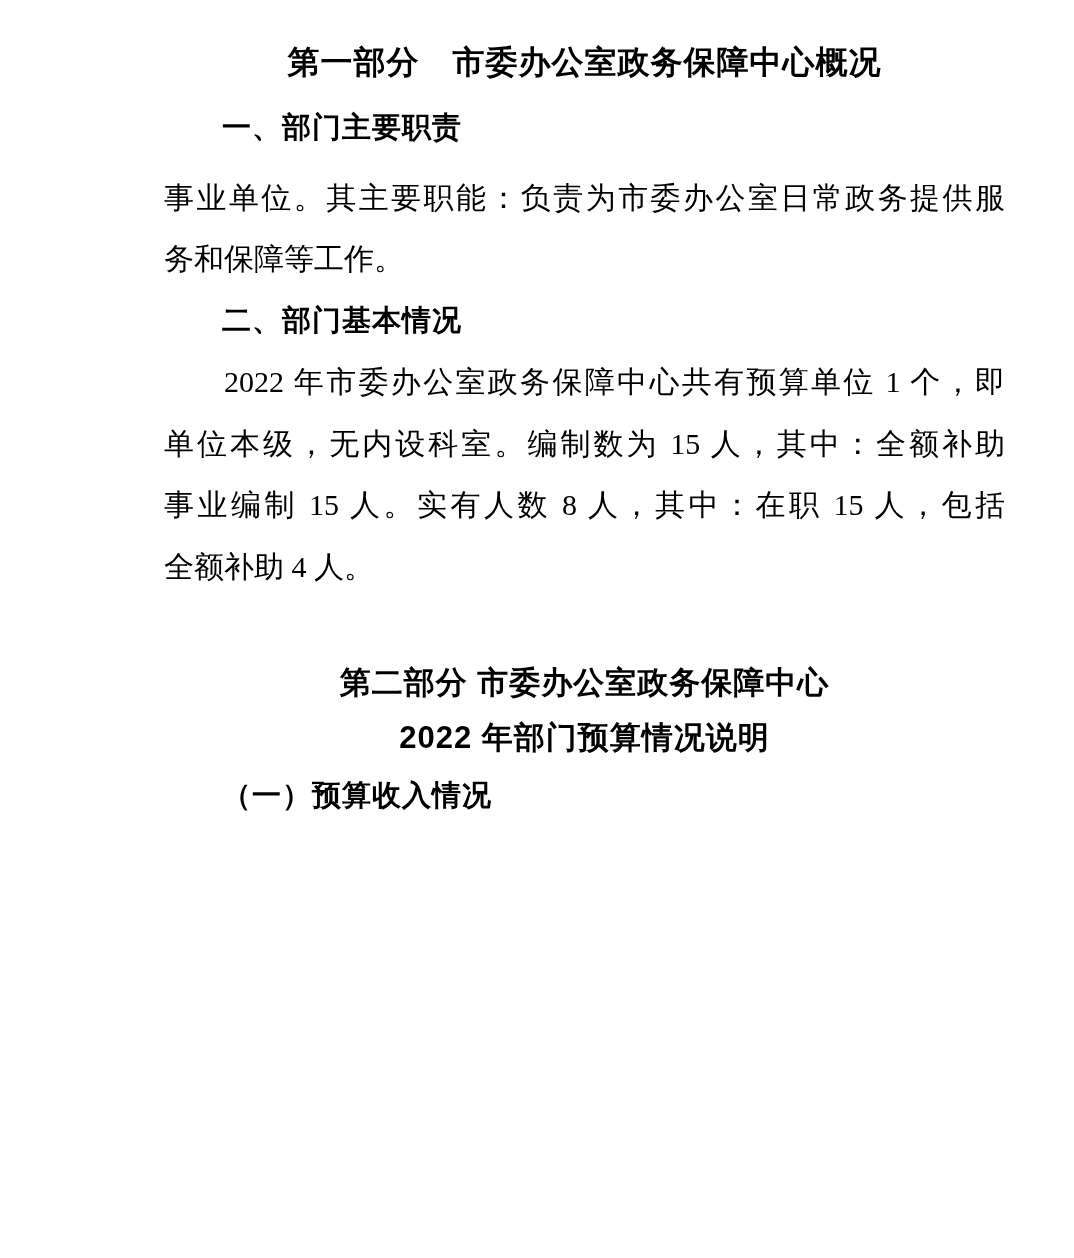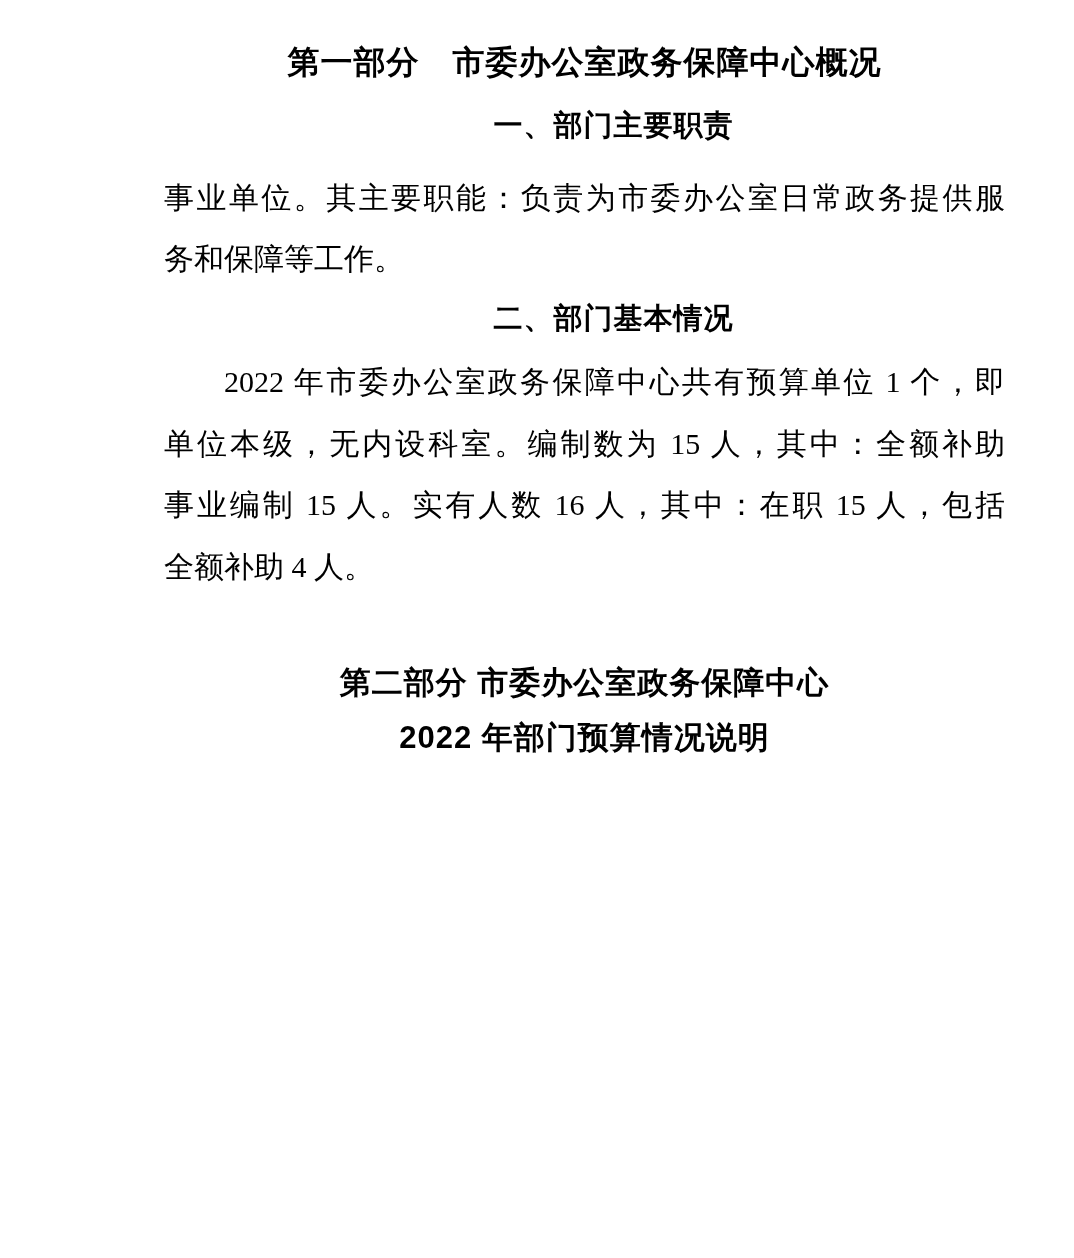--- a/index.html
+++ b/index.html
@@ -34,27 +34,26 @@
     font-weight: 700;
     font-size: 31px;
     line-height: 55px;
     text-align: center;
     letter-spacing: 1px;
   }
   .doc-title2 .tline { display: block; }
   
   .heading {
     margin: 0;
-    font-family: Liberation Mono, monospace;
+    font-family: Liberation Serif, serif;
     font-weight: 700;
     font-size: 29px;
     line-height: 61.5px;
     text-indent: 2em;
     letter-spacing: 1px;
-    text-align: center;
   }
   .heading.h-first { margin-top: 13px; }
   
   .para {
     margin: 0;
     font-family: "Liberation Serif", "DejaVu Serif", serif;
     font-weight: 400;
     font-size: 30px;
     line-height: 61.5px;
   }
@@ -78,24 +77,25 @@
   <div class="para p-gap">
     <div class="line">事业单位。其主要职能：负责为市委办公室日常政务提供服</div>
     <div class="line last">务和保障等工作。</div>
   </div>
 
   <h2 class="heading">二、部门基本情况</h2>
 
   <div class="para">
     <div class="line first">2022 年市委办公室政务保障中心共有预算单位 1 个，即</div>
     <div class="line">单位本级，无内设科室。编制数为 15 人，其中：全额补助</div>
-    <div class="line">事业编制 15 人。实有人数 16 人，其中：在职 15 人，包括</div>
+    <div class="line">事业编制 15 人。实有人数 8 人，其中：在职 15 人，包括</div>
     <div class="line last">全额补助 4 人。</div>
   </div>
 
   <h1 class="doc-title2">
     <span class="tline">第二部分 市委办公室政务保障中心</span>
     <span class="tline">2022 年部门预算情况说明</span>
   </h1>
 
 
+  <h2 class="heading">（一）预算收入情况</h2>
 
 </div>
 
 </body></html>

